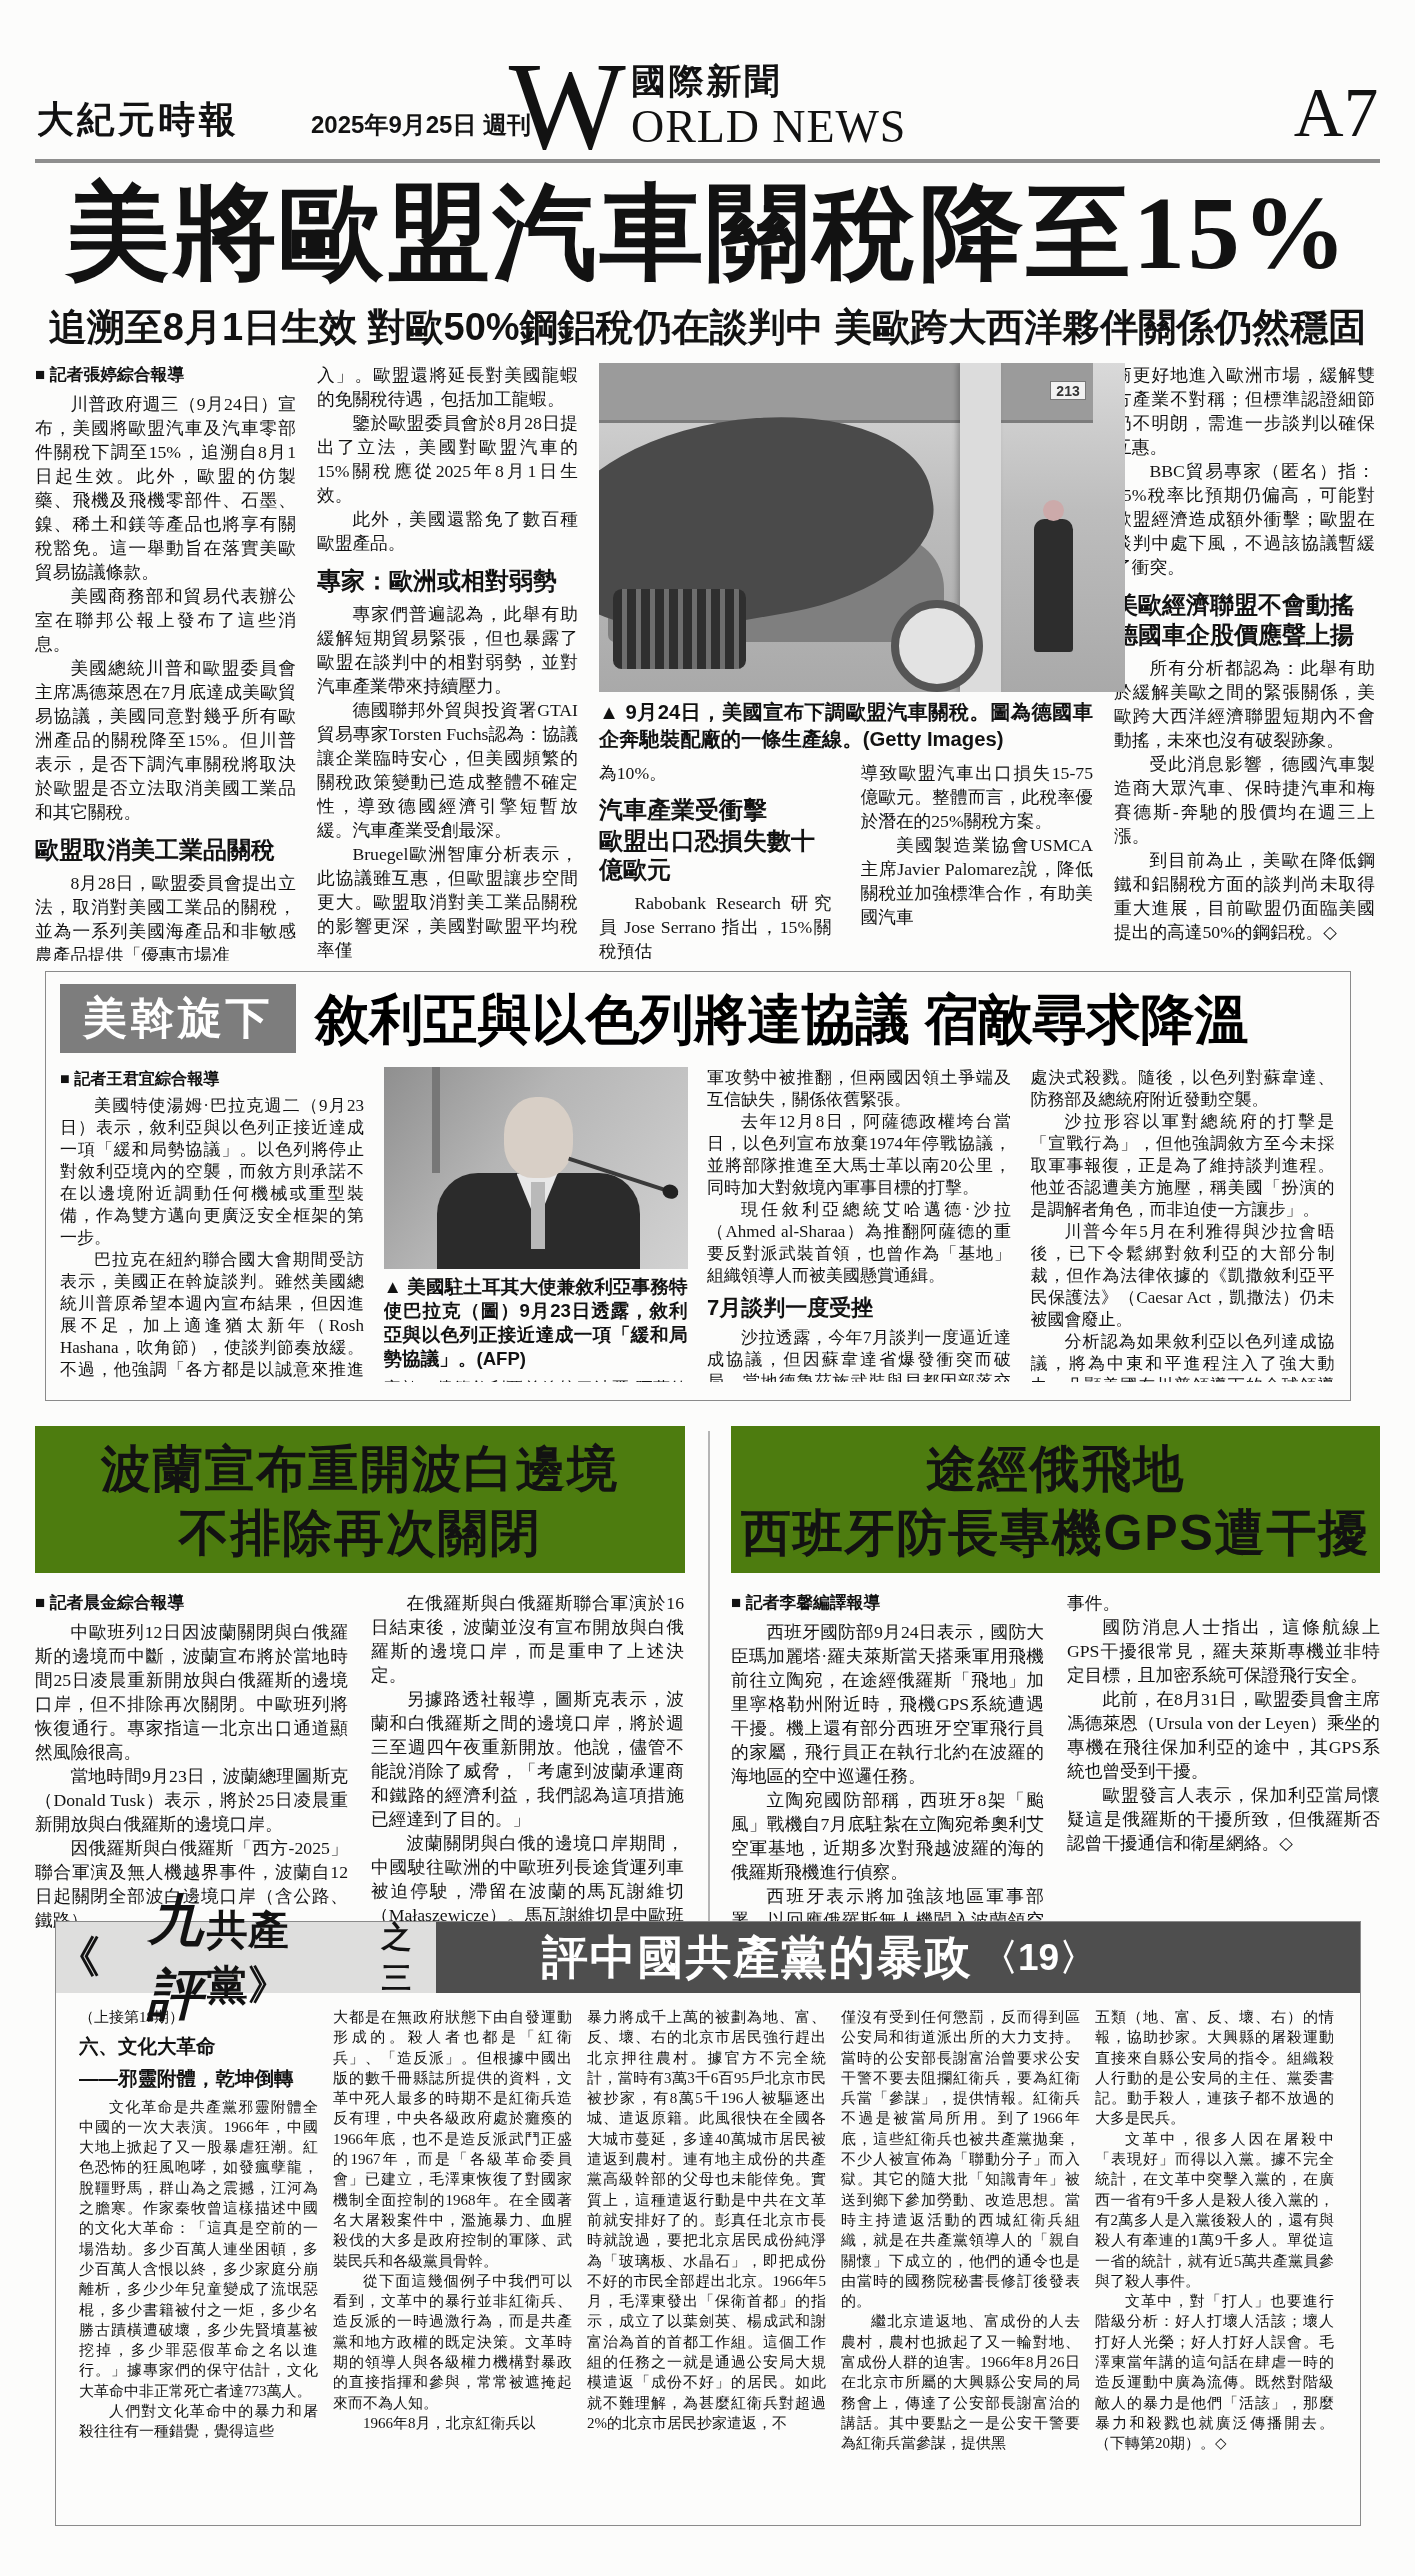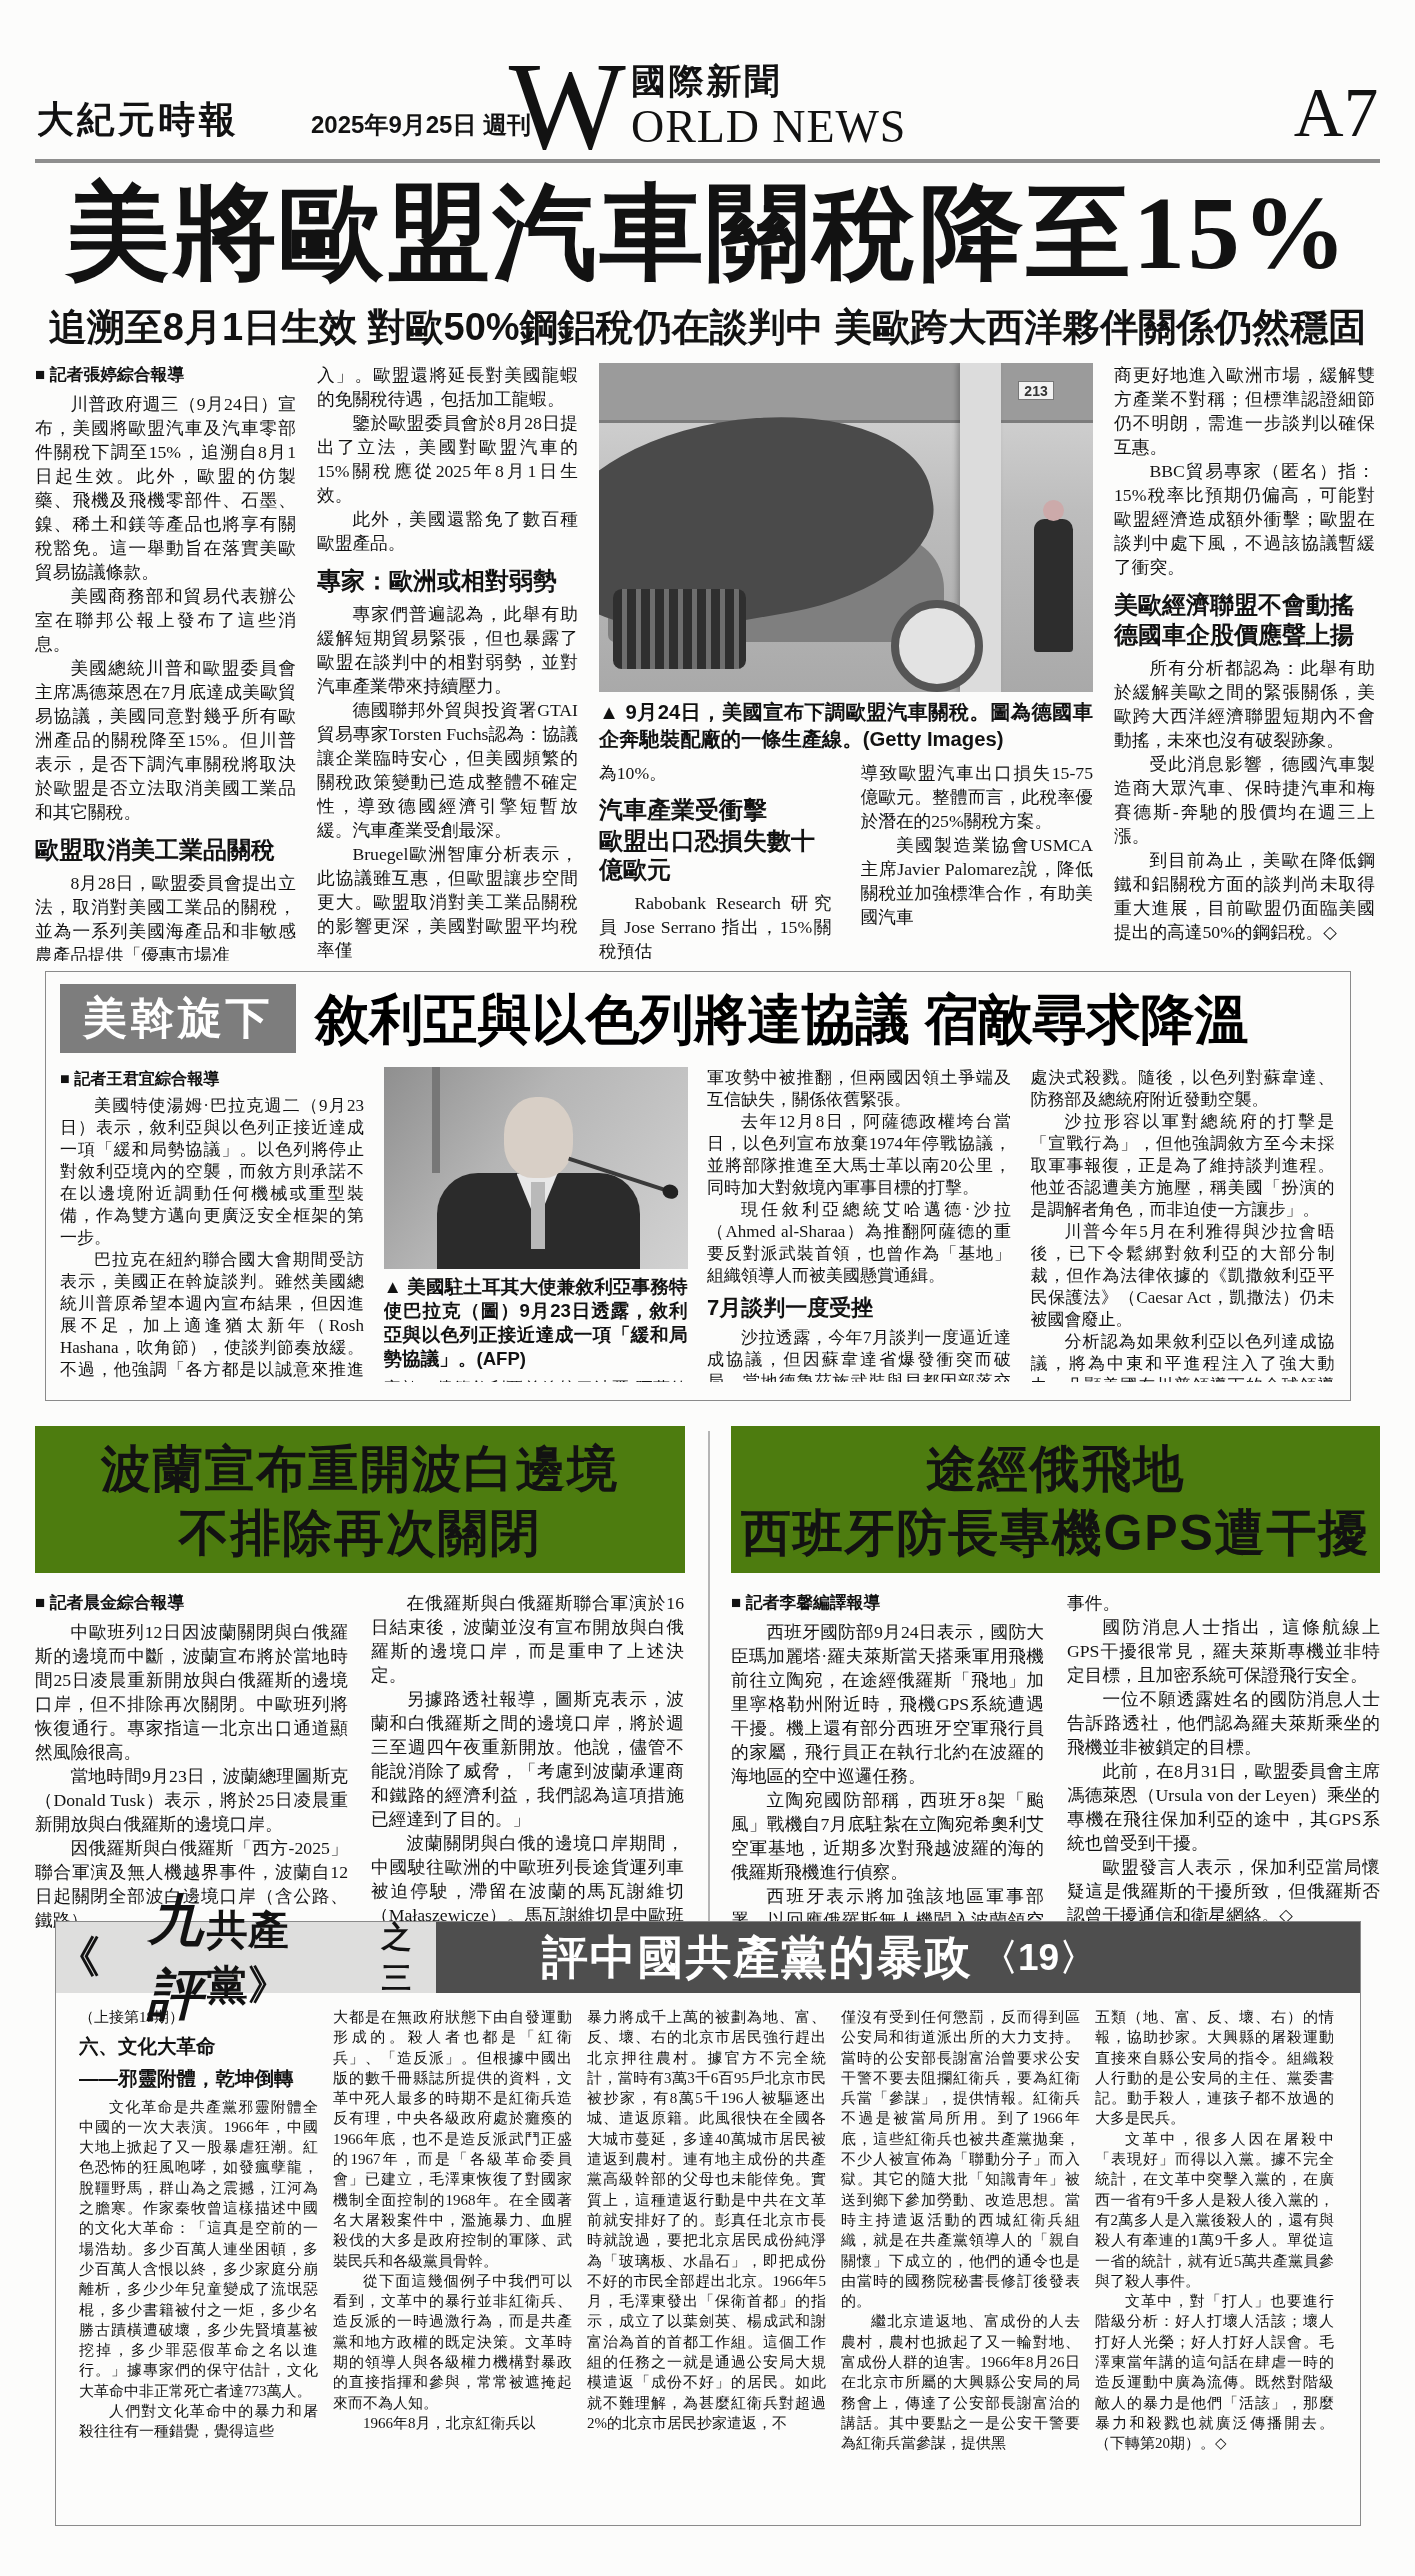--- a/index.html
+++ b/index.html
@@ -33,21 +33,21 @@
   
   .blk-p{text-indent:2em;text-align:justify;}
   .blk-pc{text-align:justify;}
   .blk-r{font-family:"Liberation Sans",sans-serif;font-weight:bold;font-size:0.95em;margin-bottom:5.3px;}
   .blk-h{font-family:"Liberation Sans",sans-serif;font-weight:900;font-size:24px;line-height:29px;margin:10.6px 0 7px;text-align:left;}
   .blk-h + .blk-h{margin-top:-5.3px;}
 
   
   .photo{position:relative;overflow:hidden;background:linear-gradient(180deg,#d9d9d9 0%,#bdbdbd 45%,#a9a9a9 100%);}
   .ph-cap{font-family:"Liberation Sans",sans-serif;font-weight:bold;font-size:20.3px;line-height:26.5px;margin:7px 0 8.8px;text-align:justify;}
-  #photo1{width:494px;height:329px;}
+  #photo1{width:494px;height:329px;padding-left:32px;}
   #photo1 .beam{position:absolute;left:361px;top:0;width:41px;height:329px;background:#dcdcdc;box-shadow:-3.5px 0 5.3px rgba(0,0,0,.25);}
   #photo1 .rig{position:absolute;left:0;top:0;width:494px;height:57px;background:#9b9b9b;border-bottom:3.5px solid #7c7c7c;}
   #photo1 .hood{position:absolute;left:-46px;top:57px;width:380px;height:199px;background:#4a4a4a;border-radius:48% 52% 42% 40%;transform:rotate(-10deg);}
   #photo1 .cabin{position:absolute;left:8.8px;top:173px;width:336px;height:106px;background:#7f7f7f;border-radius:10.6px 53px 7px 7px;}
   #photo1 .grille{position:absolute;left:14px;top:226px;width:133px;height:80px;background:repeating-linear-gradient(90deg,#2f2f2f 0 8.8px,#6e6e6e 8.8px 14px);border-radius:8.8px;}
   #photo1 .wheel{position:absolute;left:292px;top:237px;width:76px;height:76px;border-radius:50%;background:#e3e3e3;border:8.8px solid #555;}
   #photo1 .worker{position:absolute;left:435px;top:156px;width:39px;height:133px;background:#2d2d2d;border-radius:10.6px 10.6px 3.5px 3.5px;}
   #photo1 .worker:before{content:"";position:absolute;left:8.8px;top:-19.5px;width:21px;height:21px;border-radius:50%;background:#caa;}
   #photo1 .tag{position:absolute;right:39px;top:17.7px;background:#f2f2f2;color:#333;font:bold 14px "Liberation Sans",sans-serif;padding:0.9px 5.3px;border:0.9px solid #777;}
 
@@ -238,21 +238,20 @@
   <div class="mid-bd">
     <div class="midartcol">
         <div class="blk-r">■ 記者李馨編譯報導</div>
         <div class="blk-p">西班牙國防部9月24日表示，國防大臣瑪加麗塔·羅夫萊斯當天搭乘軍用飛機前往立陶宛，在途經俄羅斯「飛地」加里寧格勒州附近時，飛機GPS系統遭遇干擾。機上還有部分西班牙空軍飛行員的家屬，飛行員正在執行北約在波羅的海地區的空中巡邏任務。</div>
         <div class="blk-p">立陶宛國防部稱，西班牙8架「颱風」戰機自7月底駐紮在立陶宛希奧利艾空軍基地，近期多次對飛越波羅的海的俄羅斯飛機進行偵察。</div>
         <div class="blk-p">西班牙表示將加強該地區軍事部署，以回應俄羅斯無人機闖入波蘭領空的</div>
       </div>
     <div class="midartcol">
         <div class="blk-pc">事件。</div>
         <div class="blk-p">國防消息人士指出，這條航線上GPS干擾很常見，羅夫萊斯專機並非特定目標，且加密系統可保證飛行安全。</div>
-        <div class="blk-p">一位不願透露姓名的國防消息人士告訴路透社，他們認為羅夫萊斯乘坐的飛機並非被鎖定的目標。</div>
         <div class="blk-p">此前，在8月31日，歐盟委員會主席馮德萊恩（Ursula von der Leyen）乘坐的專機在飛往保加利亞的途中，其GPS系統也曾受到干擾。</div>
         <div class="blk-p">歐盟發言人表示，保加利亞當局懷疑這是俄羅斯的干擾所致，但俄羅斯否認曾干擾通信和衛星網絡。◇</div>
       </div>
   </div>
 </div>
 
 <div id="nc-box">
   <div class="nc-band">
     <div class="nc-left">
       <span class="nc-b1">《</span>

